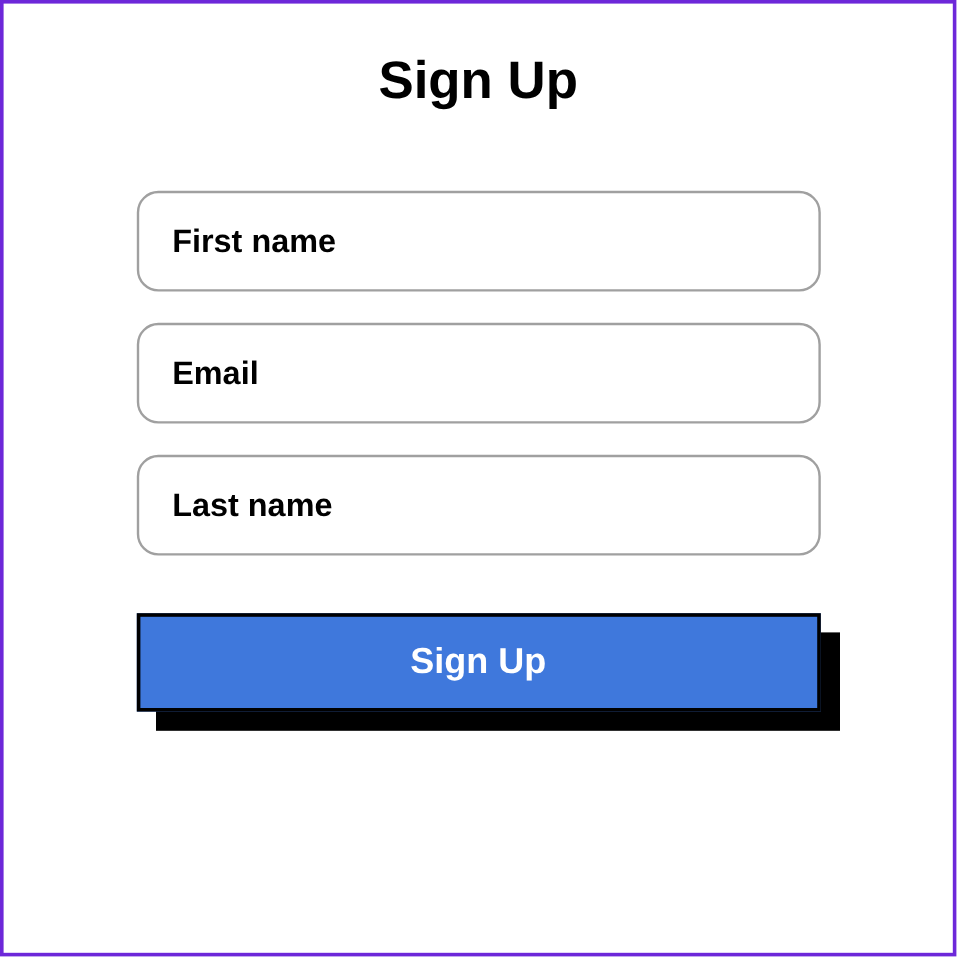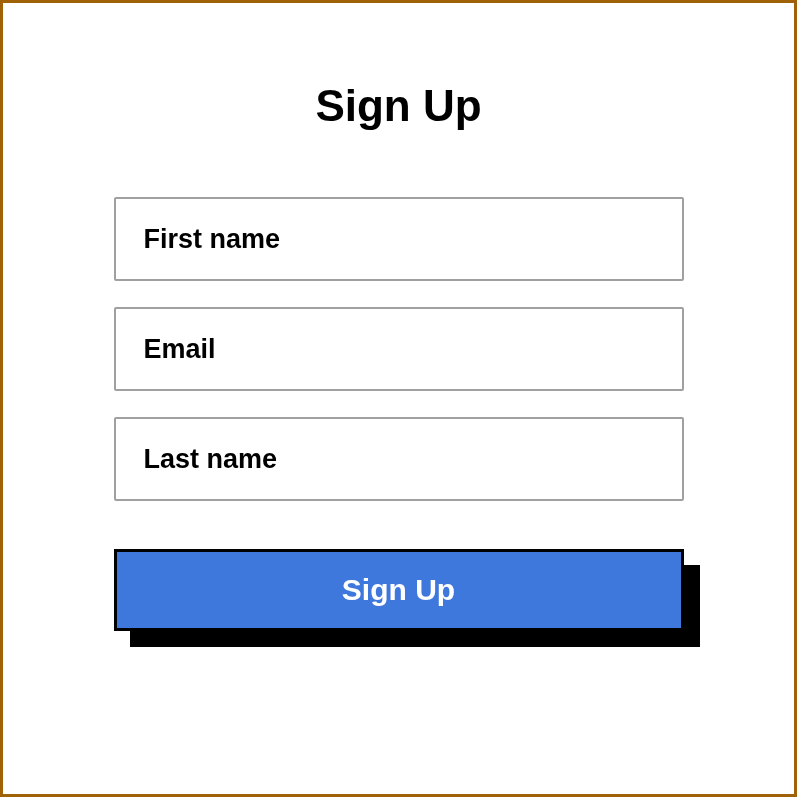--- a/index.html
+++ b/index.html
@@ -9,23 +9,23 @@
     }
     body {
       width: 803px;
       height: 803px;
       font-family: "Comic Sans MS", "Comic Sans", "Chalkboard SE", "Segoe UI", Arial, sans-serif;
       background: #ffffff;
     }
     .frame {
       width: 797px;
       height: 797px;
-      border: 3px solid #a16207;
+      border: 3px solid #6d28d9;
       margin: 0;
-      padding-top: 78px;
+      padding-top: 40px;
       display: flex;
       flex-direction: column;
       align-items: center;
     }
     .title {
       font-size: 44px;
       font-weight: 700;
       color: #000000;
       letter-spacing: 0px;
     }
@@ -33,21 +33,21 @@
       margin-top: 66px;
       width: 570px;
       display: flex;
       flex-direction: column;
       gap: 26px;
     }
     .text-input {
       width: 100%;
       height: 84px;
       border: 2px solid #a0a0a0;
-      border-radius: 2px;
+      border-radius: 18px;
       background: #ffffff;
       padding: 0 28px;
       font-family: inherit;
       font-size: 27px;
       font-weight: 700;
       color: #000000;
       outline: none;
     }
     .text-input::placeholder {
       color: #000000;

